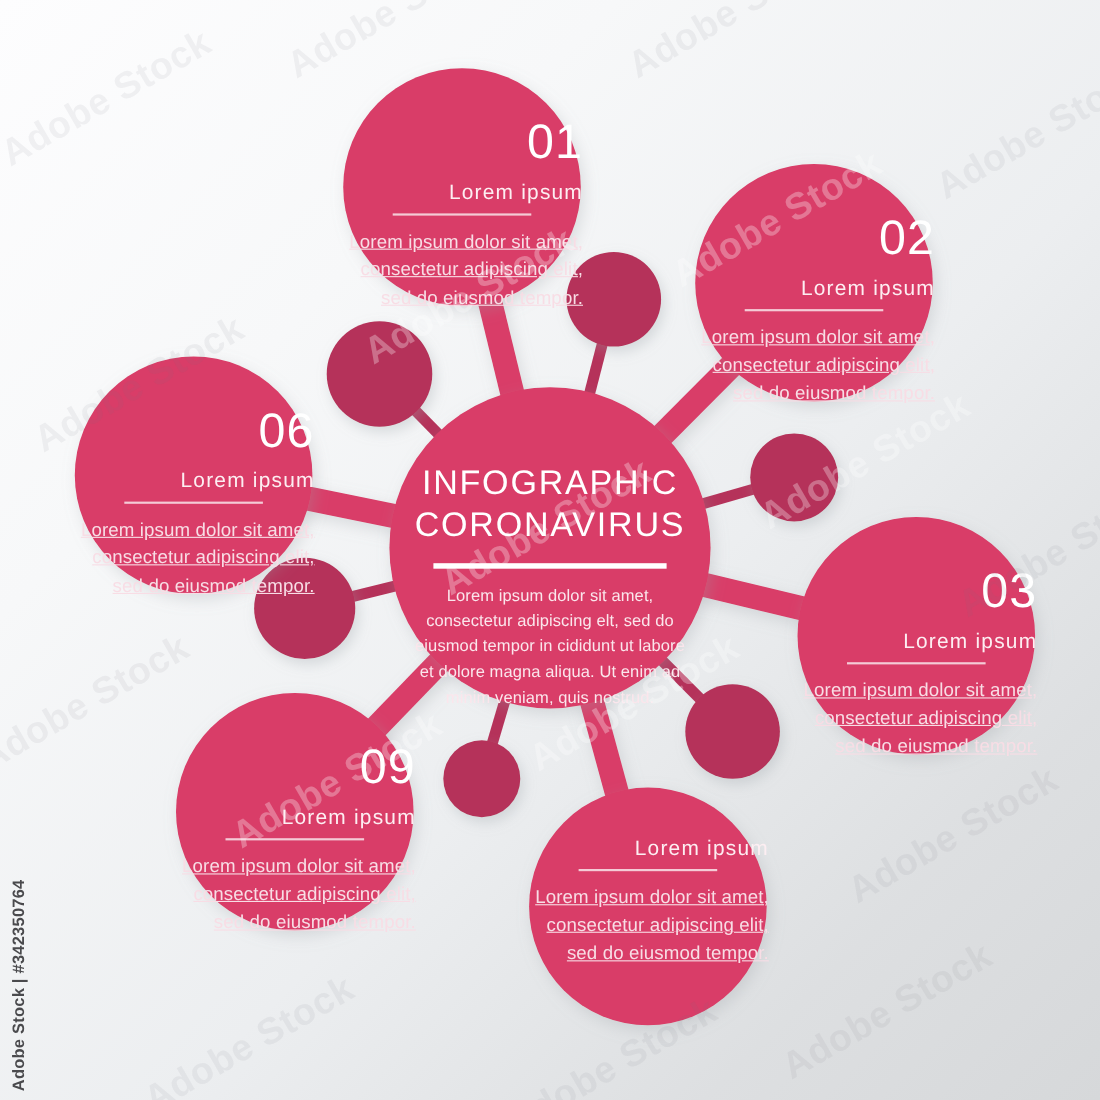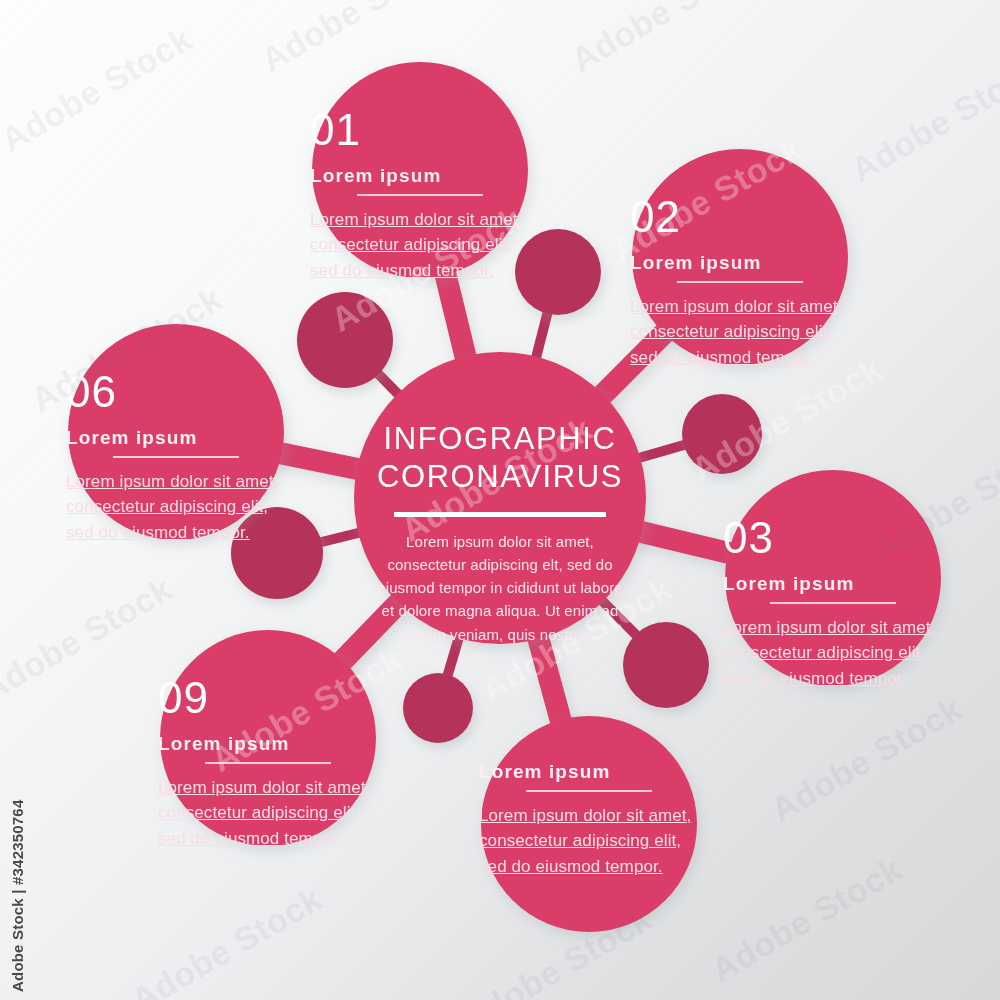--- a/index.html
+++ b/index.html
@@ -25,36 +25,36 @@
     position: absolute;
     left: 0;
     top: 0;
     width: 1000px;
     height: 1000px;
   }
 
   
   .node-text {
     position: absolute;
-    text-align: left;
+    text-align: right;
     color: #ffffff;
     pointer-events: none;
     -webkit-font-smoothing: antialiased;
   }
   .node-num {
     font-size: 44px;
     font-weight: 300;
     letter-spacing: 1px;
     line-height: 1;
     color: #ffffff;
     margin-bottom: 14px;
   }
   .node-sub {
     font-size: 19px;
-    font-weight: 700;
+    font-weight: 400;
     letter-spacing: 1.1px;
     color: #fdeef2;
     line-height: 1;
     margin-bottom: 9px;
   }
   .node-rule {
     width: 126px;
     height: 1.6px;
     background: #f6d3dc;
     margin: 0 auto 11px auto;

